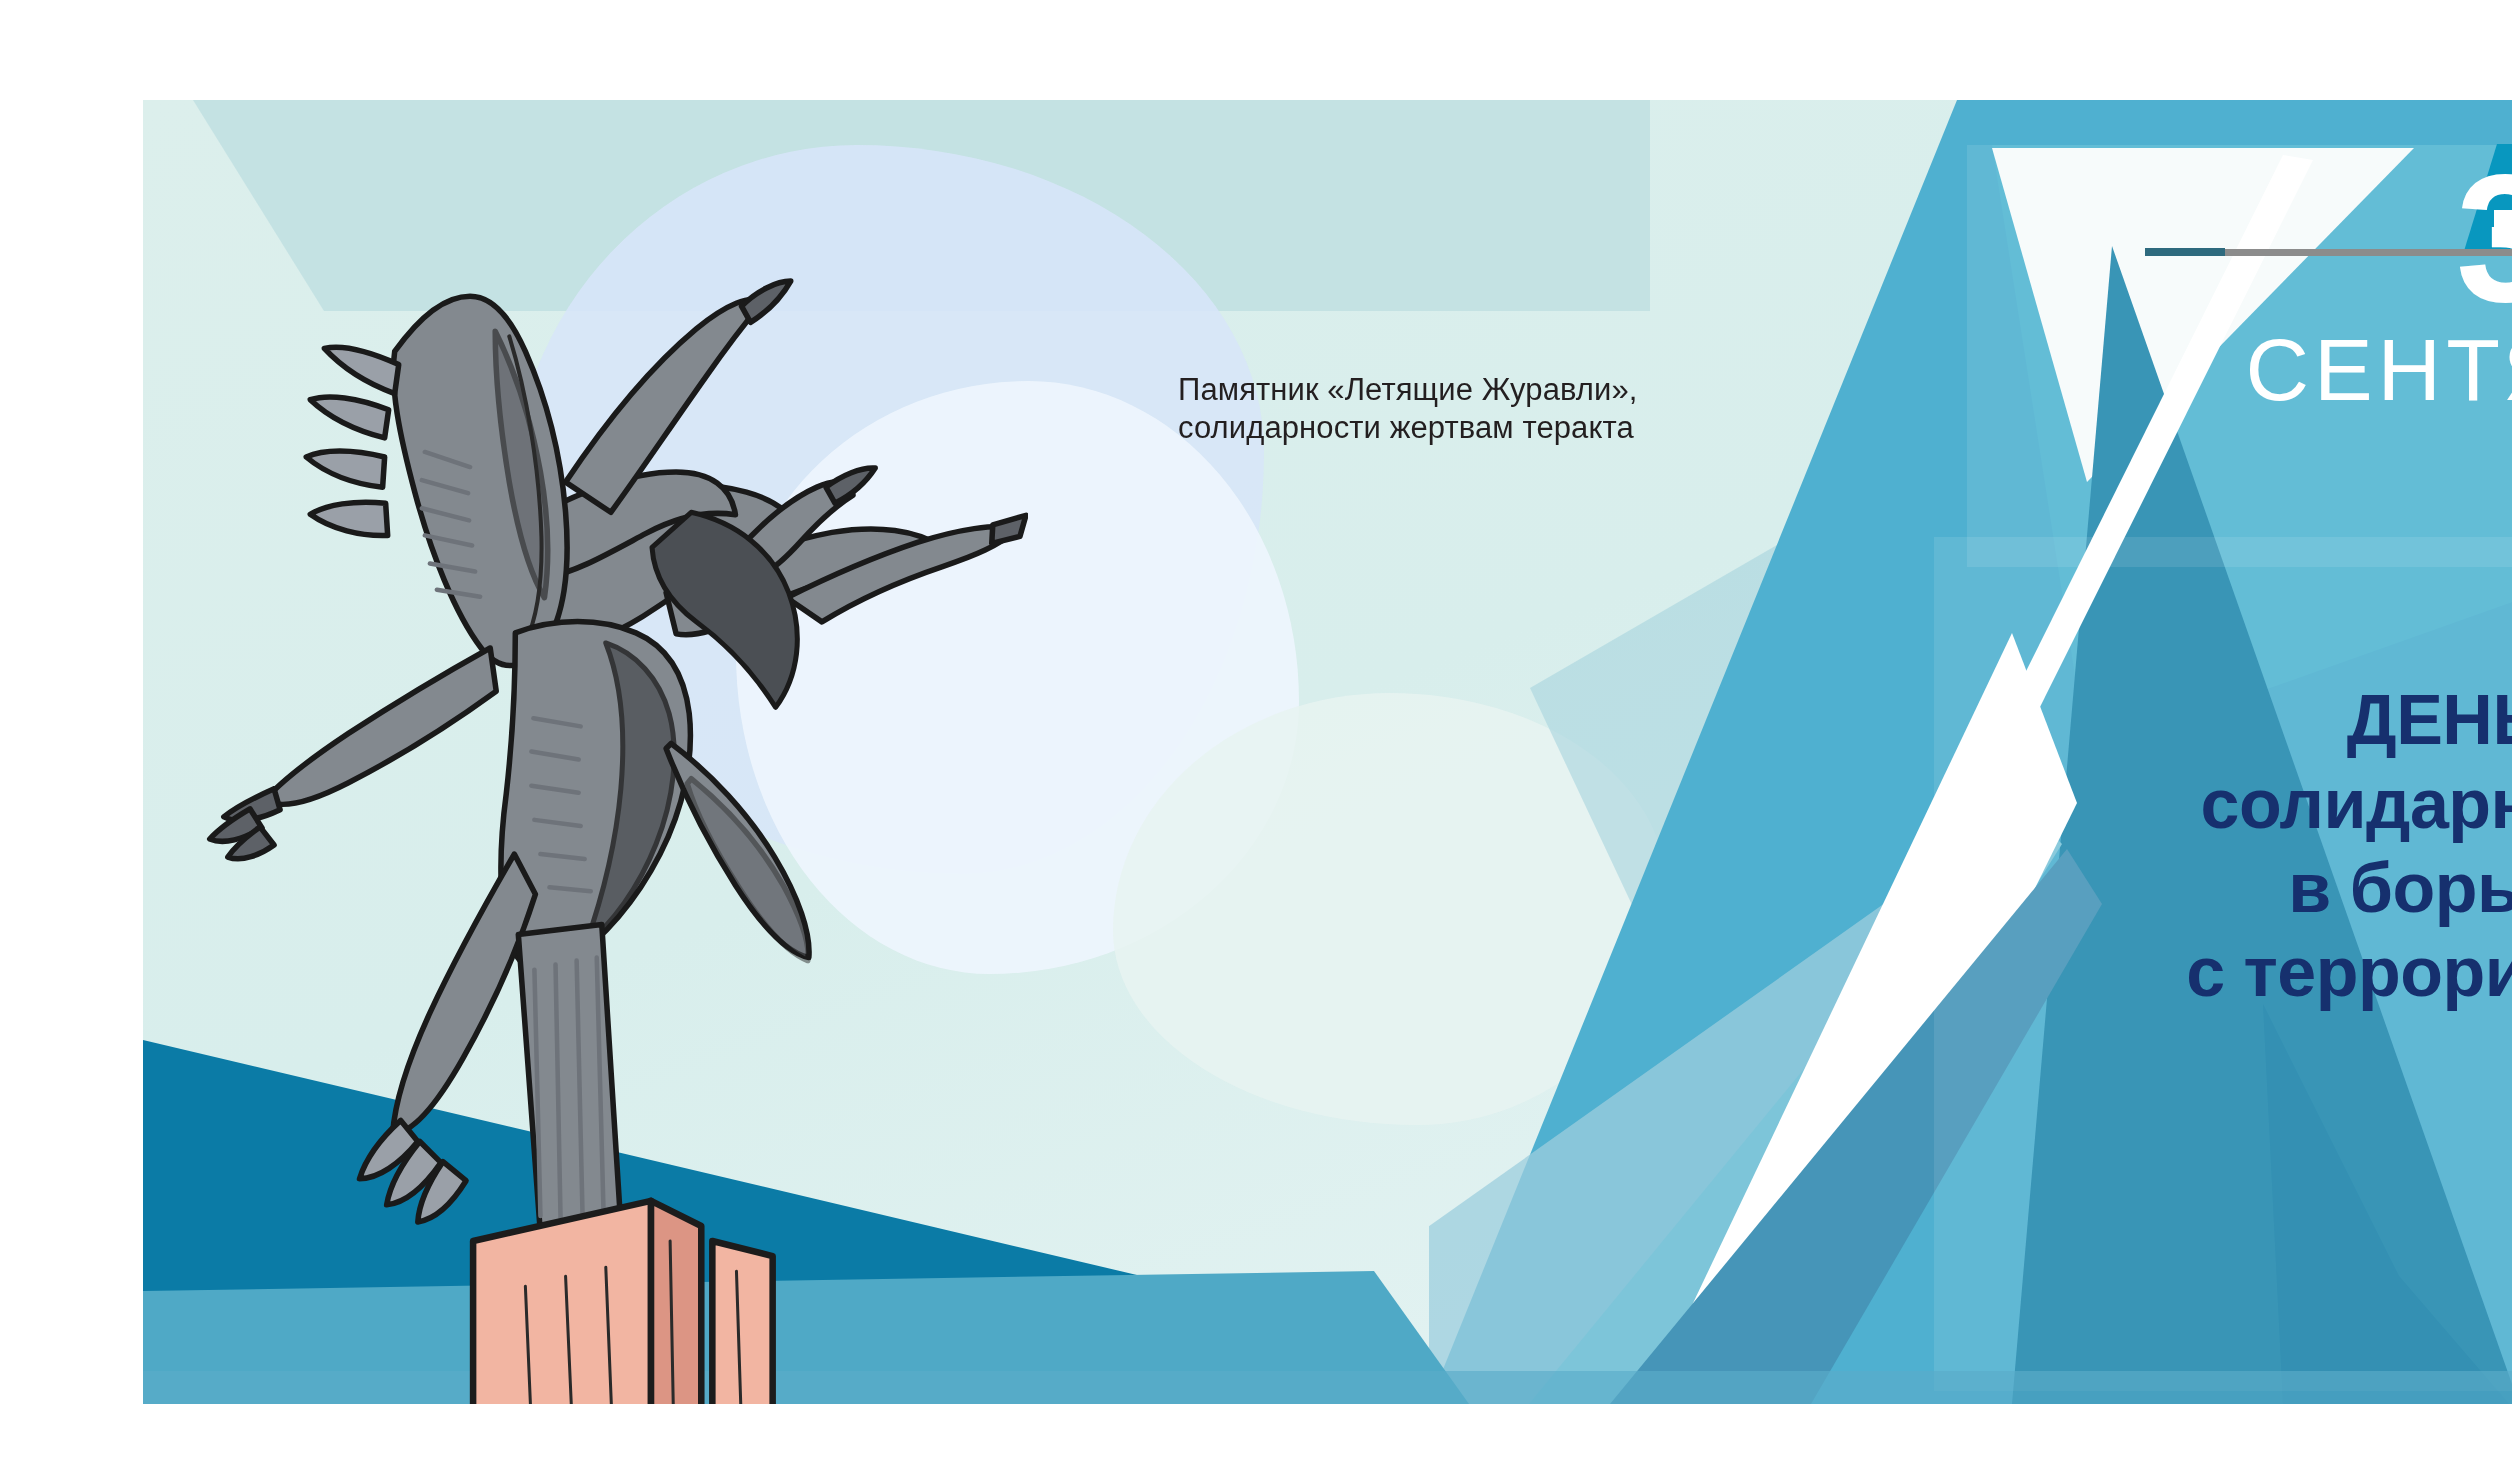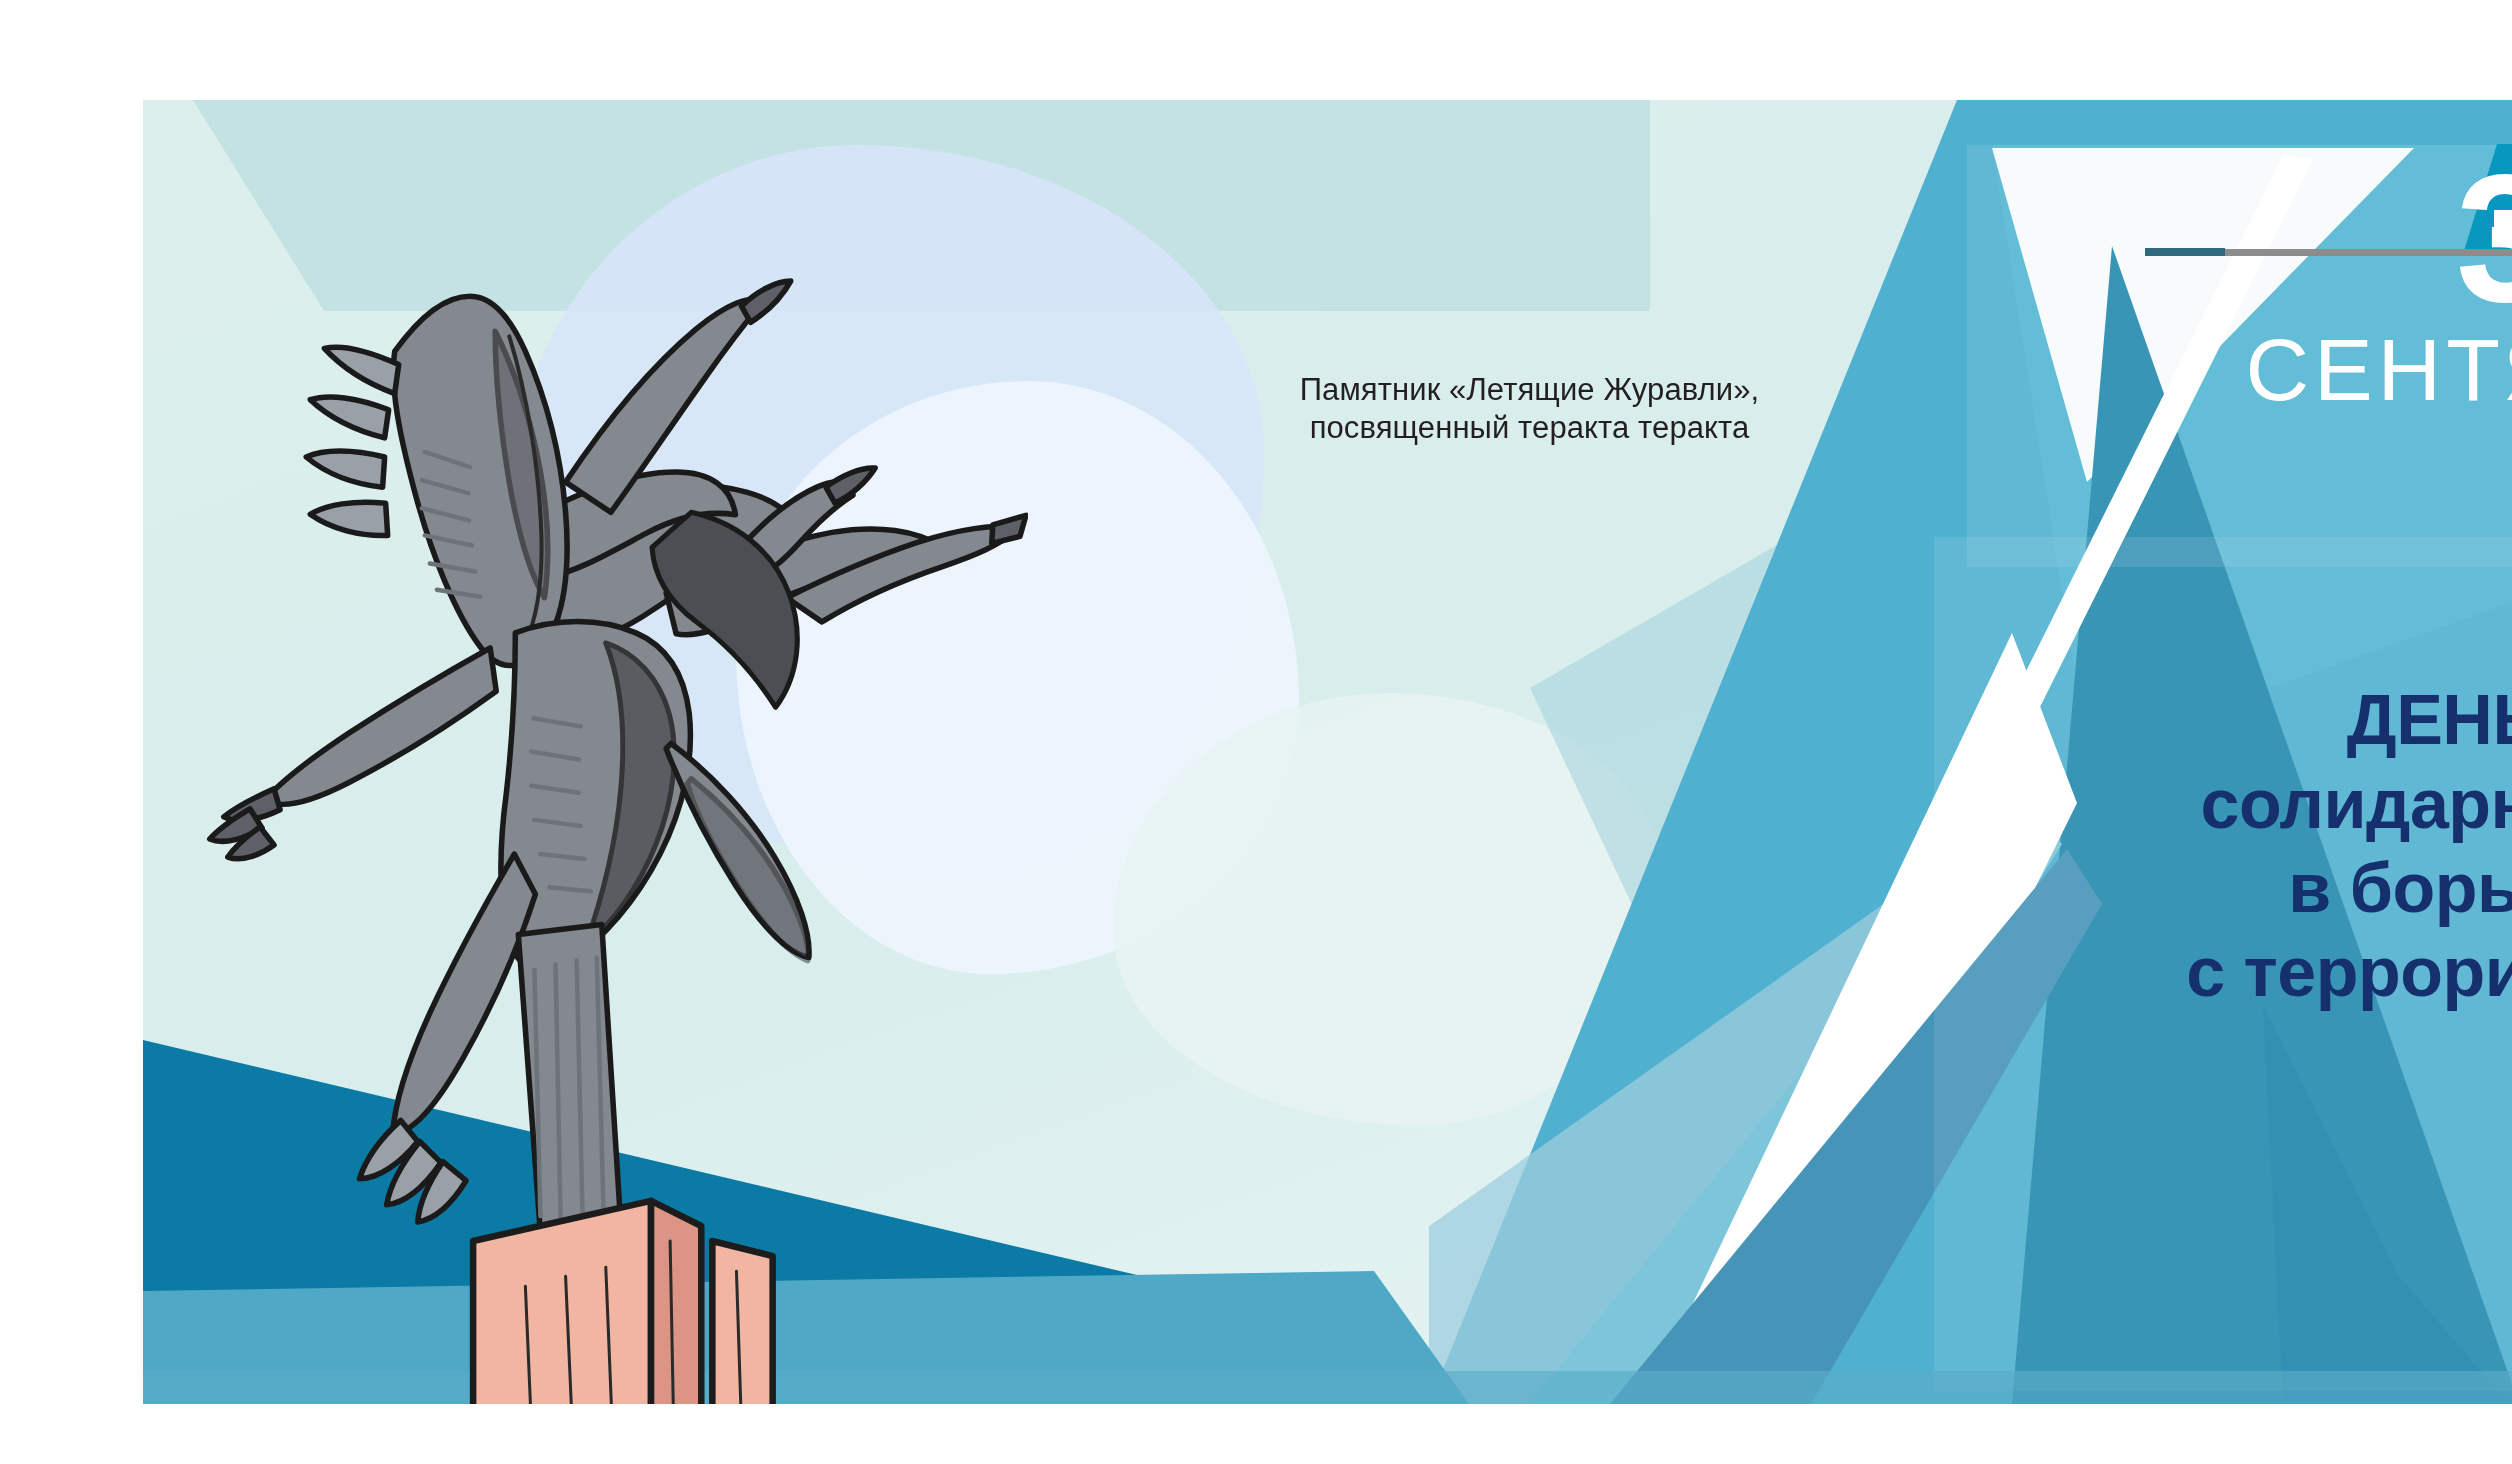--- a/index.html
+++ b/index.html
@@ -126,21 +126,21 @@
     position:absolute;left:0;top:0;width:2705px;height:1304px;background:#4fa9c6;
     clip-path:polygon(0px 1191px, 1231px 1171px, 1326px 1304px, 0px 1304px);
   }
   .ground-strip{
     position:absolute;left:0;top:1271px;width:2705px;height:33px;background:#5aacc9;opacity:.65;
   }
 
   
   #caption{
     position:absolute;left:1035px;top:271px;width:703px;
-    text-align:center;color:#231f20;
+    color:#231f20;
     font-size:31px;line-height:1.23;font-weight:400;letter-spacing:0.1px;
   }
   #caption div{white-space:nowrap;}
 
   
   #date-block{position:absolute;left:1960px;top:55px;width:804px;text-align:center;color:#ffffff;}
   #date-day{font-size:181px;font-weight:700;line-height:.92;letter-spacing:-2px;}
   #date-month{font-size:88px;font-weight:400;line-height:1;letter-spacing:5px;margin-top:4px;}
 
   
@@ -276,21 +276,21 @@
 
     </svg>
 
     <div class="band-top"></div>
     <div class="band-top-notch"></div>
     <div class="rule-grey"></div>
     <div class="rule-dark-l"></div>
 
     <div id="caption">
       <div>Памятник «Летящие Журавли»,</div>
-      <div>посвященный теракта теракта</div>
+      <div>солидарности жертвам теракта</div>
     </div>
 
     <div id="date-block">
       <div id="date-day">3</div>
       <div id="date-month">СЕНТЯБРЯ</div>
     </div>
 
     <div id="title-block">
       <span class="tl">ДЕНЬ</span>
       <span class="tl">солидарности</span>

